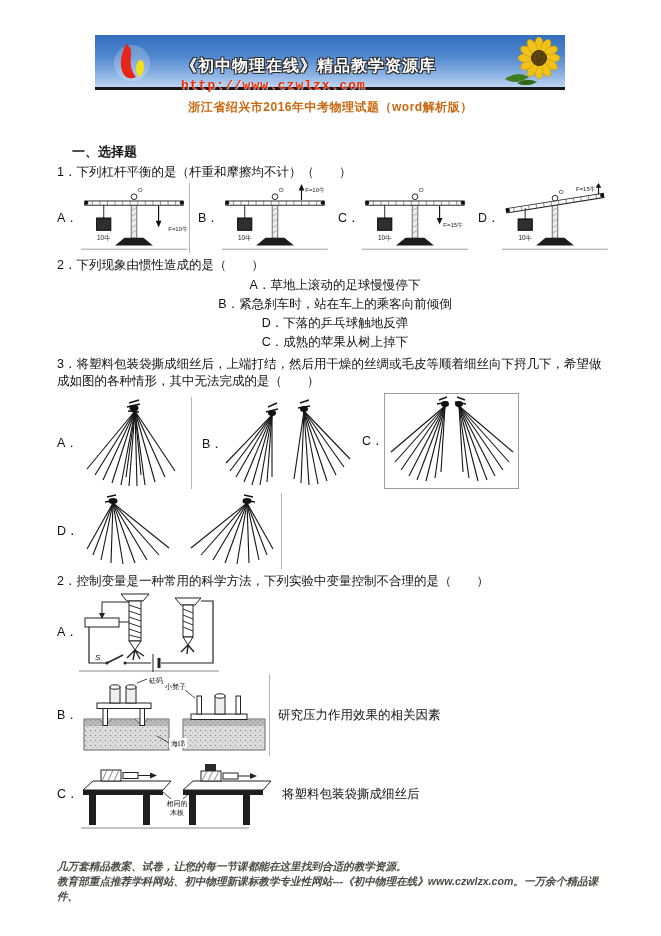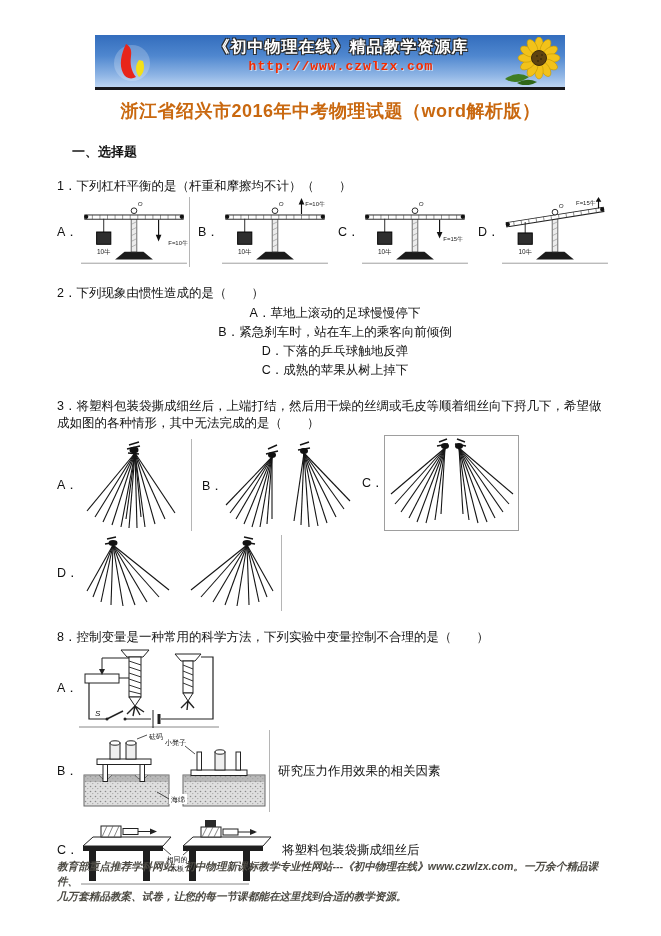--- a/index.html
+++ b/index.html
@@ -5,34 +5,34 @@
   html,body{margin:0;padding:0;}
   body{width:661px;height:936px;background:#ffffff;position:relative;
        font-family:"Liberation Sans","DejaVu Sans",sans-serif;color:#111;}
   .page{position:absolute;inset:0;overflow:hidden;}
 
   
   .banner{position:absolute;left:95px;top:35px;width:470px;height:52px;
           background:linear-gradient(180deg,#336dbd 0%,#4f87cf 40%,#8fb5e5 78%,#bcd4f2 100%);
           border-bottom:3px solid #17171c;}
   .banner-logo{position:absolute;left:16px;top:4px;}
-  .banner-text{position:absolute;left:86px;top:2px;width:320px;text-align:center;}
+  .banner-text{position:absolute;left:86px;top:21px;width:320px;}
   .banner-title{font-size:16px;font-weight:bold;color:#fff;letter-spacing:1px;
           text-shadow:1px 1px 0 #2a2a2a,-1px -1px 0 #2a2a2a,1px -1px 0 #2a2a2a,-1px 1px 0 #2a2a2a;}
   .banner-url{font-size:13px;font-weight:bold;color:#f32b00;letter-spacing:1px;margin-top:1px;
           font-family:"Liberation Mono","DejaVu Sans Mono",monospace;
           text-shadow:1px 1px 0 rgba(255,255,255,.55);}
   .banner-sunflower{position:absolute;right:2px;top:2px;}
 
   
   .doc-title{position:absolute;top:99px;left:0;width:100%;text-align:center;
-          font-size:18px;font-weight:bold;color:#c9680f;letter-spacing:.5px;}
+          font-size:12px;font-weight:bold;color:#c9680f;letter-spacing:.5px;}
   .content{position:absolute;left:57px;top:143px;width:556px;font-size:12.5px;line-height:17px;}
   .sec{font-weight:bold;font-size:13px;margin:0 0 3px 15px;}
-  .qtext{margin:18px 0 2px 0;}
+  .qtext{margin:4px 0 2px 0;}
   .optline{line-height:19px;text-align:center;}
   .row{display:flex;align-items:center;margin:2px 0;}
   .oplab{width:22px;flex:0 0 auto;}
   .q1row{display:flex;align-items:center;gap:8px;margin:2px 0 4px 0;}
   .q1row .op{display:flex;align-items:center;}
   .q3row{display:flex;align-items:flex-end;gap:10px;margin:3px 0 4px 0;}
   .q3row .op{display:flex;align-items:center;}
   .cap{margin-left:8px;}
   svg{display:block;}
   .lever text{font-size:6.8px;fill:#1a1a1a;}
@@ -298,21 +298,21 @@
           <line x1="168" y1="10" x2="134" y2="67"></line>
               <line x1="168" y1="10" x2="122" y2="62"></line>
           <line x1="168" y1="10" x2="112" y2="55"></line>
         </g>
         <ellipse cx="34" cy="8" rx="4.5" ry="3" fill="#111"></ellipse>
         <ellipse cx="168" cy="8" rx="4.5" ry="3" fill="#111"></ellipse>
       </svg>
         </span>
     </div>
 
-    <div class="qtext">8．控制变量是一种常用的科学方法，下列实验中变量控制不合理的是（　　）</div>
+    <div class="qtext">2．控制变量是一种常用的科学方法，下列实验中变量控制不合理的是（　　）</div>
     <div class="row">
       <span class="oplab">A．</span>
       <svg width="140" height="80" viewBox="0 0 140 80">
         <line x1="0" y1="79" x2="140" y2="79" stroke="#888"></line>
         <path d="M10,35 V71 H28 M46,71 H72 M82,71 H134 V9 H122 M23,10 H50 M40,30 H50" fill="none" stroke="#222" stroke-width="1.2"></path>
         <line x1="28" y1="71" x2="44" y2="63" stroke="#222" stroke-width="1.4"></line>
         <circle cx="28" cy="71" r="1.5" fill="#222"></circle>
           <circle cx="46" cy="71" r="1.5" fill="#222"></circle>
         <line x1="74" y1="62" x2="74" y2="80" stroke="#222"></line>
         <line x1="80" y1="66" x2="80" y2="76" stroke="#222" stroke-width="3"></line>
@@ -398,17 +398,17 @@
         <text class="slab" x="98" y="48" text-anchor="middle">相同的</text>
         <text class="slab" x="98" y="57" text-anchor="middle">木板</text>
         <line x1="92" y1="41" x2="84" y2="34" stroke="#222" stroke-width="0.8"></line>
         <line x1="104" y1="41" x2="112" y2="34" stroke="#222" stroke-width="0.8"></line>
       </svg>
       <span class="cap">将塑料包装袋撕成细丝后</span>
     </div>
   </div>
 
   <div class="footer">
+    <div>几万套精品教案、试卷，让您的每一节课都能在这里找到合适的教学资源。</div>
     <div>教育部重点推荐学科网站、初中物理新课标教学专业性网站---《初中物理在线》www.czwlzx.com。一万余个精品课件、</div>
-    <div>几万套精品教案、试卷，让您的每一节课都能在这里找到合适的教学资源。</div>
   </div>
 
 </div>
 
 </body></html>

